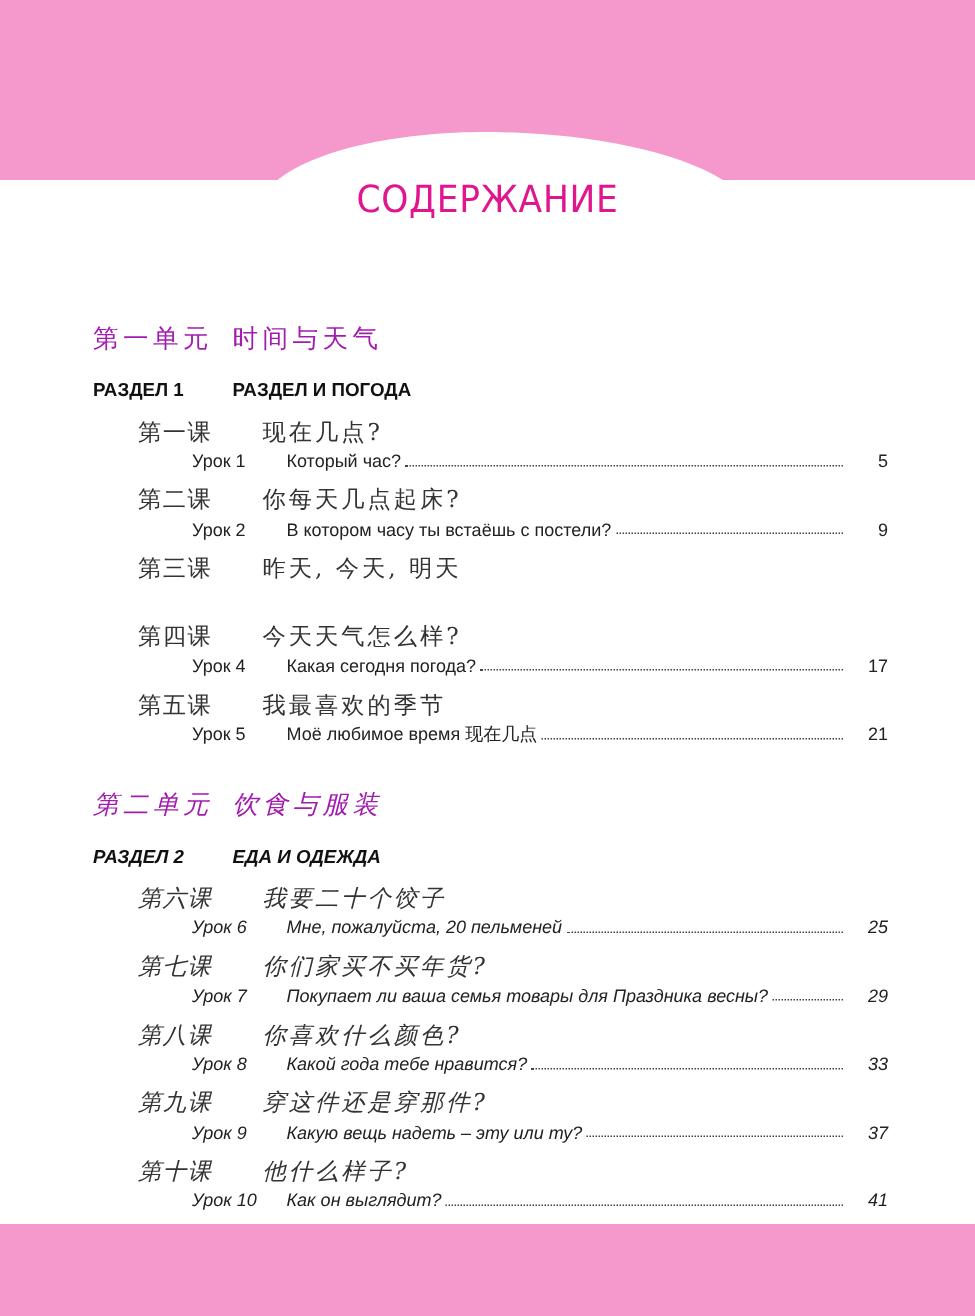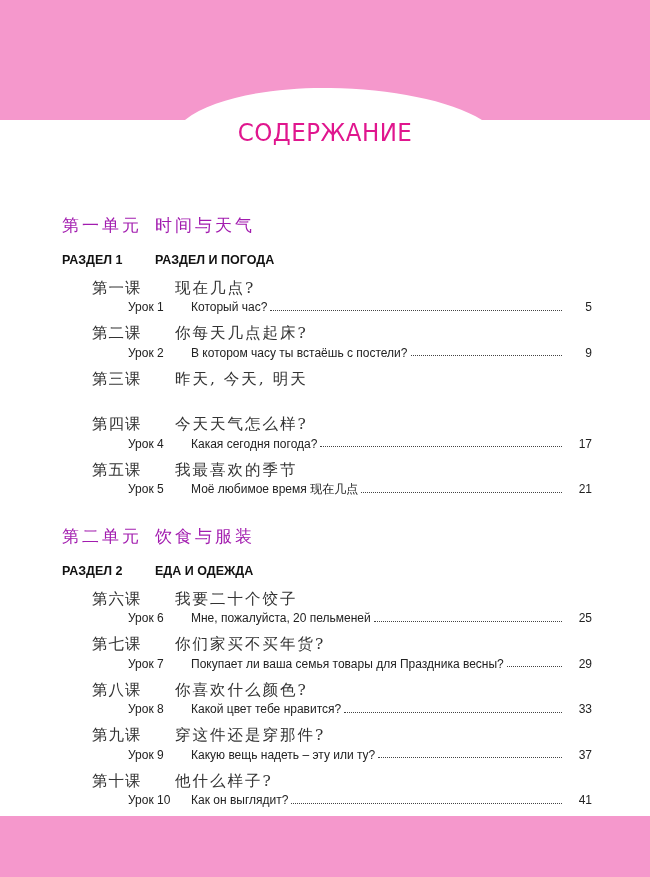--- a/index.html
+++ b/index.html
@@ -131,21 +131,21 @@
       <div class="lesson-ru">
           <span class="c1">Урок 5</span>
           <span class="title-ru">Моё любимое время 现在几点</span>
           <span class="dots"></span>
           <span class="page">21</span>
         </div>
     </div>
   </div>
 </div>
 
-<div class="section" style="top:524px;">
+<div class="section" style="top:524px;font-style:italic;">
   <div class="unit-zh">
     <span class="c1">第二单元</span>
     <span>饮食与服装</span>
   </div>
   <div class="unit-ru">
     <span class="c1">РАЗДЕЛ 2</span>
     <span>ЕДА И ОДЕЖДА</span>
   </div>
   <div class="lessons">
     <div class="lesson">
@@ -172,21 +172,21 @@
           <span class="page">29</span>
         </div>
     </div>
     <div class="lesson">
       <div class="lesson-zh">
           <span class="c1">第八课</span>
           <span>你喜欢什么颜色?</span>
         </div>
       <div class="lesson-ru">
           <span class="c1">Урок 8</span>
-          <span class="title-ru">Какой цвет тебе нравится?</span>
+          <span class="title-ru">Какой года тебе нравится?</span>
           <span class="dots"></span>
           <span class="page">33</span>
         </div>
     </div>
     <div class="lesson">
       <div class="lesson-zh">
           <span class="c1">第九课</span>
           <span>穿这件还是穿那件?</span>
         </div>
       <div class="lesson-ru">

